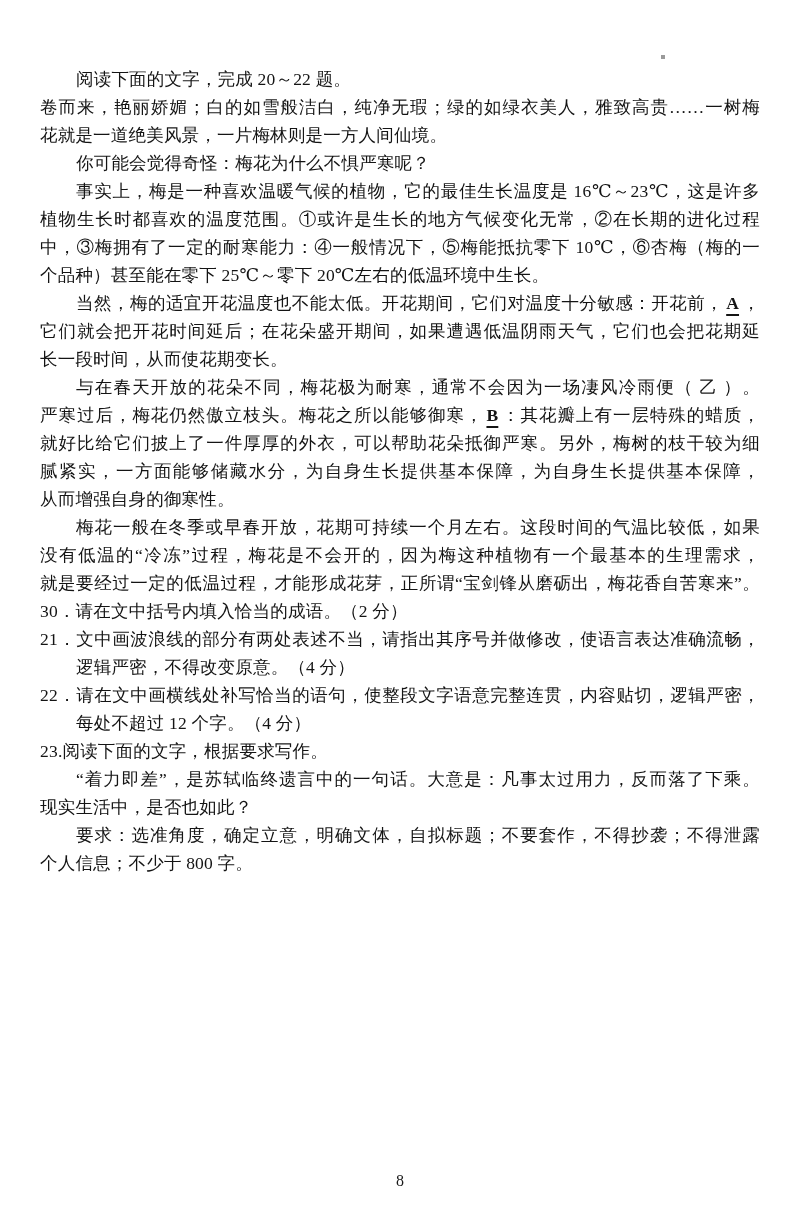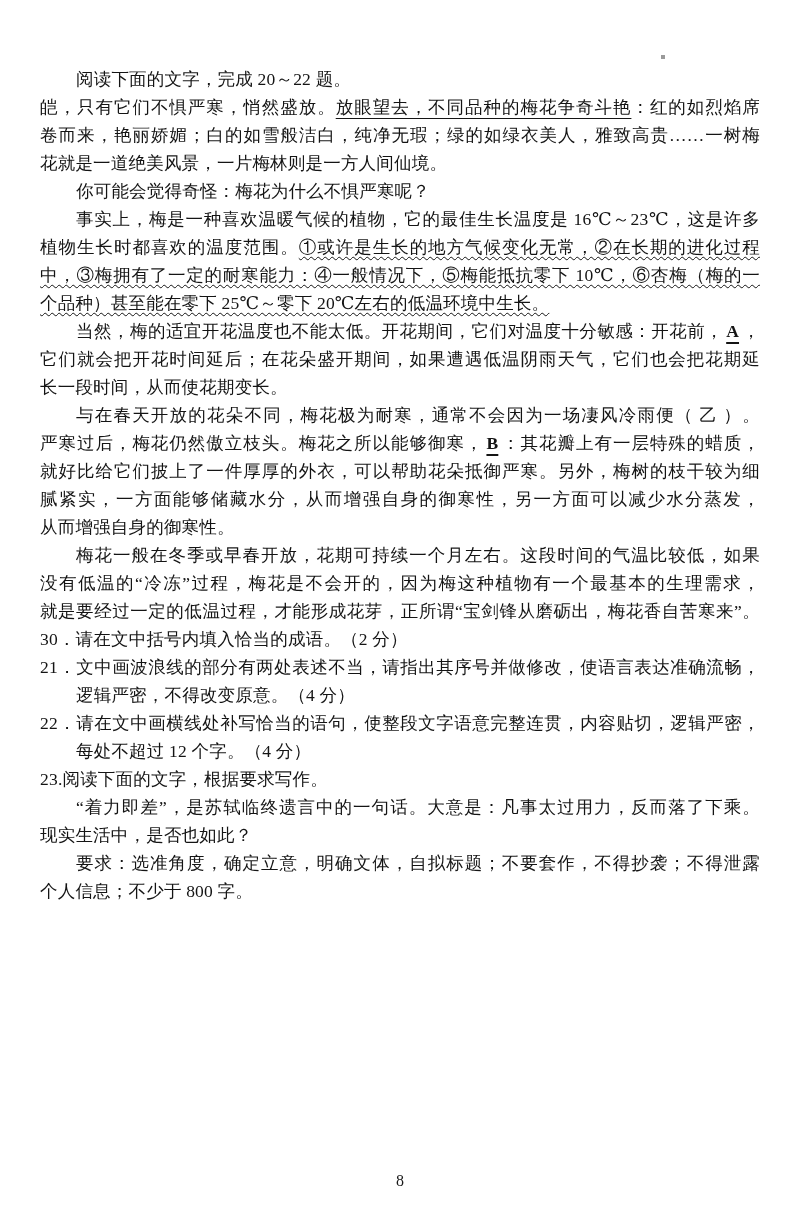--- a/index.html
+++ b/index.html
@@ -35,21 +35,20 @@
     text-align: justify;
     text-align-last: justify;
   }
   .seg-plain { text-decoration: none; }
   .seg-underline {
     text-decoration: underline;
     text-decoration-thickness: 1.2px;
     text-underline-offset: 5px;
   }
   .seg-wavy {
-    text-decoration: underline;
     text-decoration-style: wavy;
     text-decoration-thickness: 1px;
     text-underline-offset: 3px;
   }
   .seg-blank {
     font-weight: bold;
     padding: 0 3px;
     text-decoration: underline;
     text-decoration-thickness: 1.5px;
     text-underline-offset: 5px;
@@ -73,35 +72,34 @@
     background: #9a9a9a;
   }
 </style>
 </head>
 <body>
 
 <div class="page">
   <div class="artifact-dot"></div>
   <div class="content">
       <div class="line ind"><span class="seg-plain">阅读下面的文字，完成 20～22 题。</span></div>
-      <div class="line fill"><span class="seg-plain">皑，只有它们不惧严寒，悄然盛放。</span><span class="seg-underline">放眼望去，不同品种的梅花争奇斗艳</span><span class="seg-plain">：红的如烈焰席</span></div>
       <div class="line fill"><span class="seg-plain">卷而来，艳丽娇媚；白的如雪般洁白，纯净无瑕；绿的如绿衣美人，雅致高贵……一树梅</span></div>
       <div class="line"><span class="seg-plain">花就是一道绝美风景，一片梅林则是一方人间仙境。</span></div>
       <div class="line ind"><span class="seg-plain">你可能会觉得奇怪：梅花为什么不惧严寒呢？</span></div>
       <div class="line ind fill"><span class="seg-plain">事实上，梅是一种喜欢温暖气候的植物，它的最佳生长温度是 16℃～23℃，这是许多</span></div>
       <div class="line fill"><span class="seg-plain">植物生长时都喜欢的温度范围。</span><span class="seg-wavy">①或许是生长的地方气候变化无常，②在长期的进化过程</span></div>
       <div class="line fill"><span class="seg-wavy">中，③梅拥有了一定的耐寒能力：④一般情况下，⑤梅能抵抗零下 10℃，⑥杏梅（梅的一</span></div>
       <div class="line"><span class="seg-wavy">个品种）甚至能在零下 25℃～零下 20℃左右的低温环境中生长。</span></div>
       <div class="line ind fill"><span class="seg-plain">当然，梅的适宜开花温度也不能太低。开花期间，它们对温度十分敏感：开花前，</span><span class="seg-blank">A</span><span class="seg-plain">，</span></div>
       <div class="line fill"><span class="seg-plain">它们就会把开花时间延后；在花朵盛开期间，如果遭遇低温阴雨天气，它们也会把花期延</span></div>
       <div class="line"><span class="seg-plain">长一段时间，从而使花期变长。</span></div>
       <div class="line ind fill"><span class="seg-plain">与在春天开放的花朵不同，梅花极为耐寒，通常不会因为一场凄风冷雨便（ 乙 ）。</span></div>
       <div class="line fill"><span class="seg-plain">严寒过后，梅花仍然傲立枝头。梅花之所以能够御寒，</span><span class="seg-blank">B</span><span class="seg-plain">：其花瓣上有一层特殊的蜡质，</span></div>
       <div class="line fill"><span class="seg-plain">就好比给它们披上了一件厚厚的外衣，可以帮助花朵抵御严寒。另外，梅树的枝干较为细</span></div>
-      <div class="line fill"><span class="seg-plain">腻紧实，一方面能够储藏水分，从而增强自身的御寒性，另一方面可以减少水分蒸发，</span></div>
+      <div class="line fill"><span class="seg-plain">腻紧实，一方面能够储藏水分，为自身生长提供基本保障，为自身生长提供基本保障，</span></div>
       <div class="line"><span class="seg-plain">从而增强自身的御寒性。</span></div>
       <div class="line ind fill"><span class="seg-plain">梅花一般在冬季或早春开放，花期可持续一个月左右。这段时间的气温比较低，如果</span></div>
       <div class="line fill"><span class="seg-plain">没有低温的“冷冻”过程，梅花是不会开的，因为梅这种植物有一个最基本的生理需求，</span></div>
       <div class="line fill"><span class="seg-plain">就是要经过一定的低温过程，才能形成花芽，正所谓“宝剑锋从磨砺出，梅花香自苦寒来”。</span></div>
       <div class="line"><span class="seg-plain">30．请在文中括号内填入恰当的成语。（2 分）</span></div>
       <div class="line fill"><span class="seg-plain">21．文中画波浪线的部分有两处表述不当，请指出其序号并做修改，使语言表达准确流畅，</span></div>
       <div class="line ind"><span class="seg-plain">逻辑严密，不得改变原意。（4 分）</span></div>
       <div class="line fill"><span class="seg-plain">22．请在文中画横线处补写恰当的语句，使整段文字语意完整连贯，内容贴切，逻辑严密，</span></div>
       <div class="line ind"><span class="seg-plain">每处不超过 12 个字。（4 分）</span></div>
       <div class="line"><span class="seg-plain">23.阅读下面的文字，根据要求写作。</span></div>

